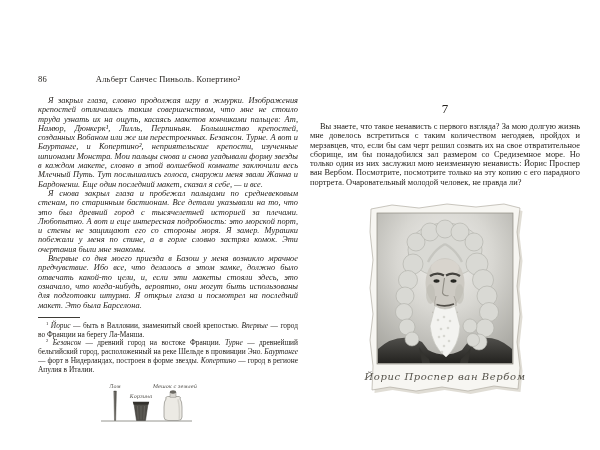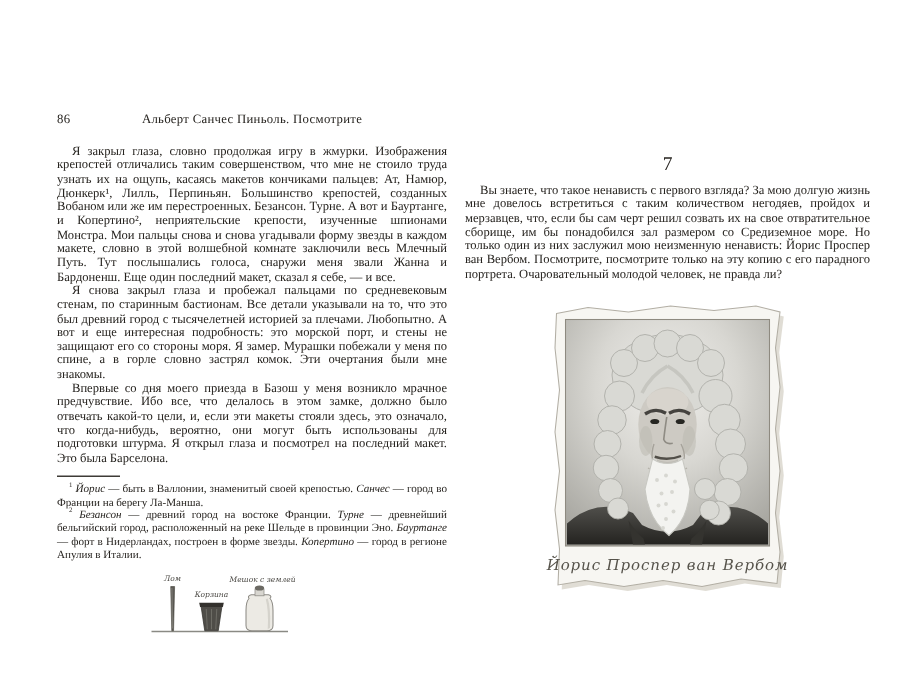--- a/index.html
+++ b/index.html
@@ -10,21 +10,21 @@
     color:#26231f;
   }
   .page{position:absolute;}
   .page-left{left:38px;top:26px;width:260px;margin-top:48px;}
   .page-right{left:310px;top:0;width:270px;}
 
   .page-header{position:relative;height:13px;font-size:8.5px;letter-spacing:.2px;}
   .page-number{position:absolute;left:0;top:0;}
   .running-title{position:absolute;left:0;right:0;top:0;text-align:center;}
 
-  .body-text{margin-top:9px;}
+  .body-text{margin-top:9px;font-style:italic;}
   .body-text p, .rp-paragraph{
     margin:0;font-size:8.4px;line-height:9.3px;text-align:justify;
     text-indent:10px;
   }
 
   .footnote-rule{width:42px;border:none;border-top:1px solid #3e3b36;margin:7px 0 4px 0;}
   .footnotes{font-size:7.4px;line-height:8.8px;text-align:justify;}
   .footnote{margin:0;text-indent:8px;}
   .it{font-style:italic;}
   .sup{font-size:.62em;vertical-align:super;line-height:0;}
@@ -43,33 +43,33 @@
     font-family:"DejaVu Serif",serif;font-style:italic;fill:#4a4843;
   }
 </style>
 </head>
 <body>
 
 <div class="page page-left">
 
   <div class="page-header">
     <span class="page-number">86</span>
-    <span class="running-title">Альберт Санчес Пиньоль. Посмотрите</span>
+    <span class="running-title">Альберт Санчес Пиньоль. Копертино²</span>
   </div>
 
   <div class="body-text">
     <p>Я закрыл глаза, словно продолжая игру в жмурки. Изображения крепостей отличались таким совершенством, что мне не стоило труда узнать их на ощупь, касаясь макетов кончиками пальцев: Ат, Намюр, Дюнкерк¹, Лилль, Перпиньян. Большинство крепостей, созданных Вобаном или же им перестроенных. Безансон. Турне. А вот и Бауртанге, и Копертино², неприятельские крепости, изученные шпионами Монстра. Мои пальцы снова и снова угадывали форму звезды в каждом макете, словно в этой волшебной комнате заключили весь Млечный Путь. Тут послышались голоса, снаружи меня звали Жанна и Бардоненш. Еще один последний макет, сказал я себе, — и все.</p>
     <p>Я снова закрыл глаза и пробежал пальцами по средневековым стенам, по старинным бастионам. Все детали указывали на то, что это был древний город с тысячелетней историей за плечами. Любопытно. А вот и еще интересная подробность: это морской порт, и стены не защищают его со стороны моря. Я замер. Мурашки побежали у меня по спине, а в горле словно застрял комок. Эти очертания были мне знакомы.</p>
     <p>Впервые со дня моего приезда в Базош у меня возникло мрачное предчувствие. Ибо все, что делалось в этом замке, должно было отвечать какой-то цели, и, если эти макеты стояли здесь, это означало, что когда-нибудь, вероятно, они могут быть использованы для подготовки штурма. Я открыл глаза и посмотрел на последний макет. Это была Барселона.</p>
   </div>
 
   <hr class="footnote-rule">
 
   <div class="footnotes">
-    <p class="footnote"><span class="sup">1</span><span> </span><span class="it">Йорис</span><span> — быть в Валлонии, знаменитый своей крепостью. </span><span class="it">Санчес</span><span> — город во Франции на берегу Ла-Манша.</span></p>
+    <p class="footnote"><span class="sup">1</span><span> </span><span class="it">Йорис</span><span> — быть в Валлонии, знаменитый своей крепостью. </span><span class="it">Впервые</span><span> — город во Франции на берегу Ла-Манша.</span></p>
     <p class="footnote"><span class="sup">2</span><span> </span><span class="it">Безансон</span><span> — древний город на востоке Франции. </span><span class="it">Турне</span><span> — древнейший бельгийский город, расположенный на реке Шельде в провинции Эно. </span><span class="it">Бауртанге</span><span> — форт в Нидерландах, построен в форме звезды. </span><span class="it">Копертино</span><span> — город в регионе Апулия в Италии.</span></p>
   </div>
 
   <div class="illustration-wrap">
     <svg width="120" height="50" viewBox="0 0 120 50">
 
       <line x1="5" y1="40" x2="96" y2="40" stroke="#8a8a84" stroke-width="0.9"></line>
 
       <g>
         <polygon points="17.8,10 20.4,10 19.7,39.5 18.5,39.5" fill="#5d5b56" stroke="#434139" stroke-width="0.4"></polygon>

